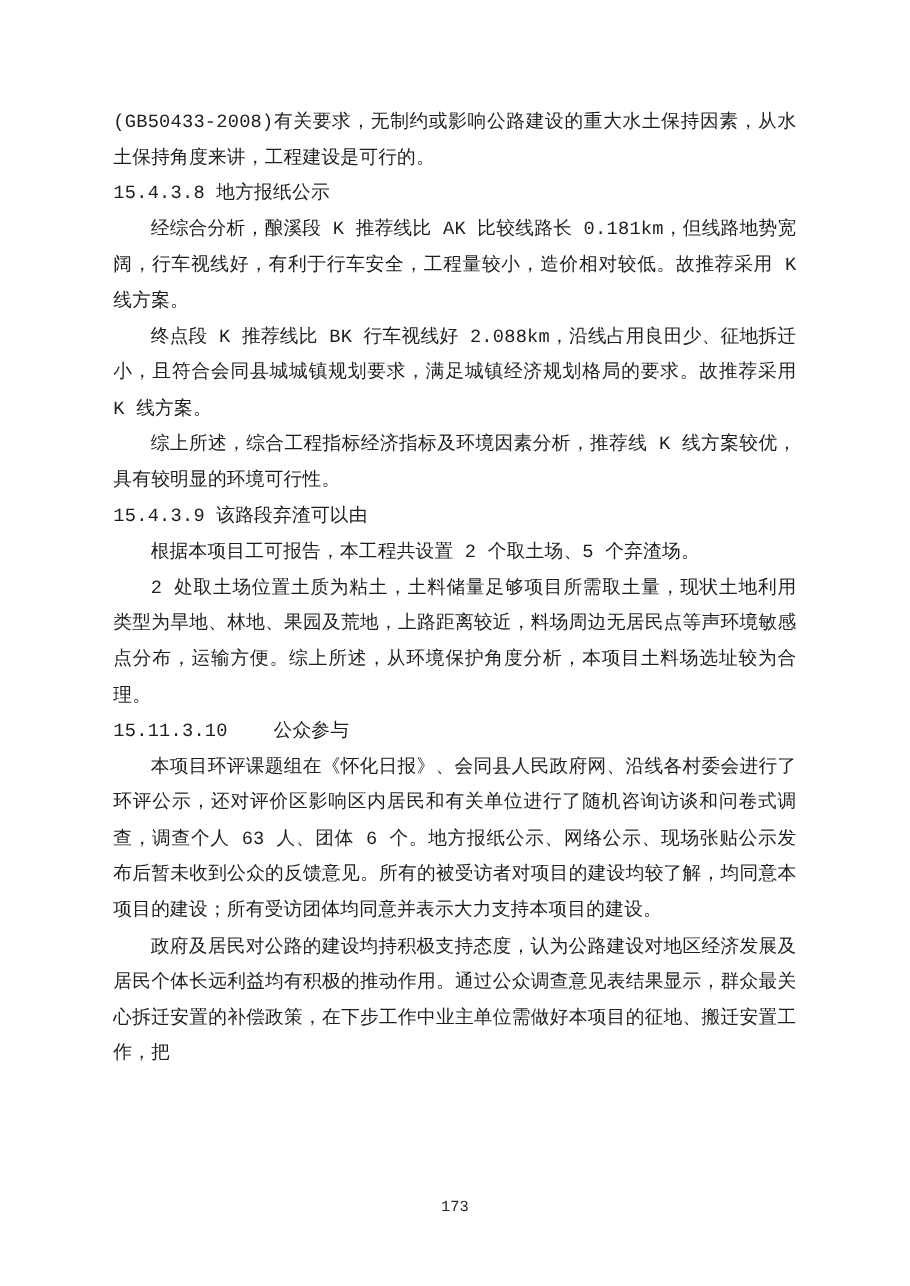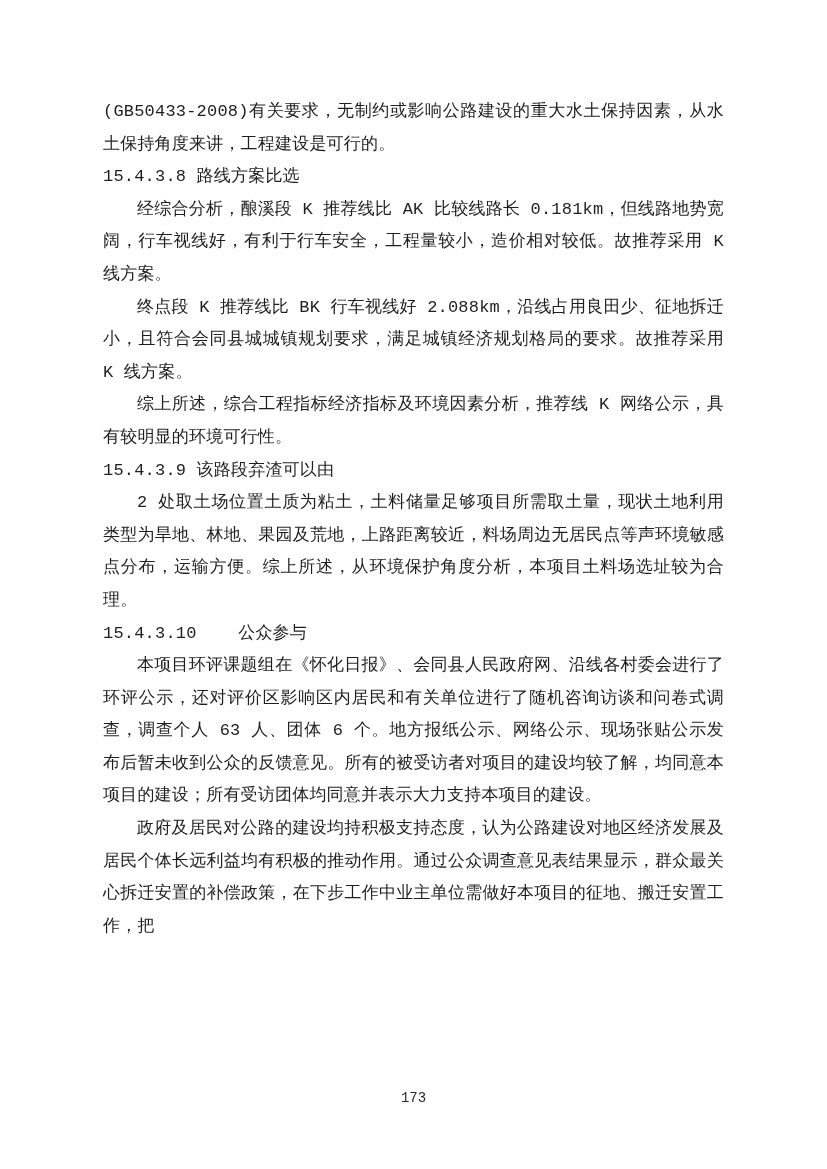--- a/index.html
+++ b/index.html
@@ -52,24 +52,25 @@
     line-height: 20px;
     color: #2a2a2a;
   }
 </style>
 </head>
 <body>
 
 <div class="page">
   <div class="content">
     <p class="para no-indent">(GB50433-2008)有关要求，无制约或影响公路建设的重大水土保持因素，从水土保持角度来讲，工程建设是可行的。</p>
-    <h3 class="heading">15.4.3.8 路线方案比选</h3>
+    <h3 class="heading">15.4.3.8 地方报纸公示</h3>
     <p class="para">经综合分析，酿溪段 K 推荐线比 AK 比较线路长 0.181km，但线路地势宽阔，行车视线好，有利于行车安全，工程量较小，造价相对较低。故推荐采用 K 线方案。</p>
     <p class="para">终点段 K 推荐线比 BK 行车视线好 2.088km，沿线占用良田少、征地拆迁小，且符合会同县城城镇规划要求，满足城镇经济规划格局的要求。故推荐采用 K 线方案。</p>
-    <p class="para">综上所述，综合工程指标经济指标及环境因素分析，推荐线 K 网络公示，具有较明显的环境可行性。</p>
+    <p class="para">综上所述，综合工程指标经济指标及环境因素分析，推荐线 K 线方案较优，具有较明显的环境可行性。</p>
     <h3 class="heading">15.4.3.9 该路段弃渣可以由</h3>
+    <p class="para">根据本项目工可报告，本工程共设置 2 个取土场、5 个弃渣场。</p>
     <p class="para">2 处取土场位置土质为粘土，土料储量足够项目所需取土量，现状土地利用类型为旱地、林地、果园及荒地，上路距离较近，料场周边无居民点等声环境敏感点分布，运输方便。综上所述，从环境保护角度分析，本项目土料场选址较为合理。</p>
-    <h3 class="heading">15.4.3.10    公众参与</h3>
+    <h3 class="heading">15.11.3.10    公众参与</h3>
     <p class="para">本项目环评课题组在《怀化日报》、会同县人民政府网、沿线各村委会进行了环评公示，还对评价区影响区内居民和有关单位进行了随机咨询访谈和问卷式调查，调查个人 63 人、团体 6 个。地方报纸公示、网络公示、现场张贴公示发布后暂未收到公众的反馈意见。所有的被受访者对项目的建设均较了解，均同意本项目的建设；所有受访团体均同意并表示大力支持本项目的建设。</p>
     <p class="para">政府及居民对公路的建设均持积极支持态度，认为公路建设对地区经济发展及居民个体长远利益均有积极的推动作用。通过公众调查意见表结果显示，群众最关心拆迁安置的补偿政策，在下步工作中业主单位需做好本项目的征地、搬迁安置工作，把</p>
   </div>
   <div class="page-number">173</div>
 </div>
 
 </body></html>

